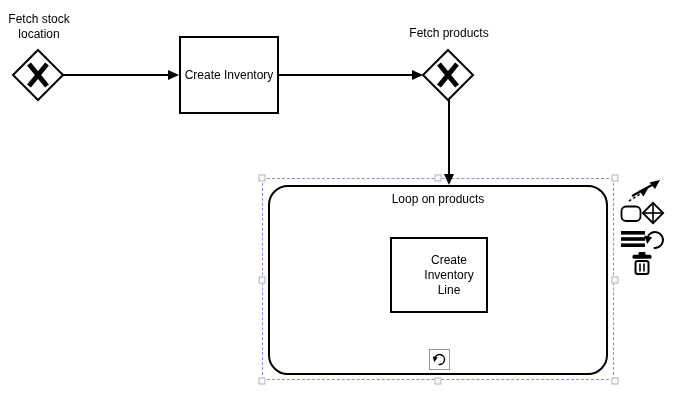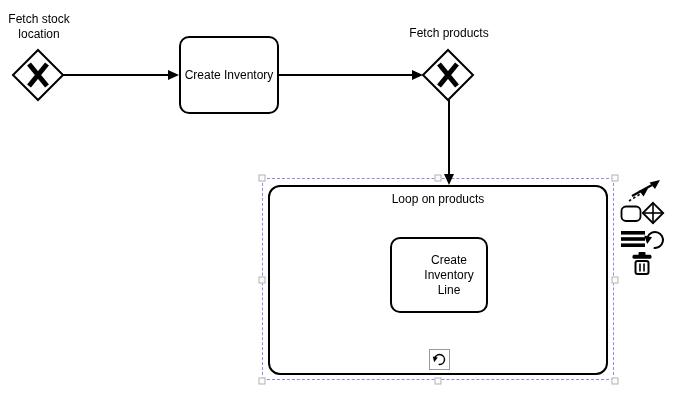--- a/index.html
+++ b/index.html
@@ -24,31 +24,31 @@
     position: absolute; width: 7px; height: 7px;
     background: #fcfcfc; border: 1px solid #b3b3b3;
     box-sizing: border-box;
     transform: translate(-50%, -50%);
     z-index: 7;
   }
 
   
   .task {
     position: absolute;
-    border: 2px solid #000; border-radius: 10px;
+    border: 2px solid #000; border-radius: 0;
     background: #fff; box-sizing: border-box;
     display: flex; align-items: center; justify-content: center;
     text-align: center; font-size: 12px; line-height: 15px;
     z-index: 4;
   }
   .task-t1 { left: 179px; top: 36px; width: 100px; height: 78px; }
   .subprocess {
     position: absolute; left: 268px; top: 185px;
     width: 340px; height: 190px;
-    border: 2px solid #000; border-radius: 12px;
+    border: 2px solid #000; border-radius: 20px;
     background: #fff; box-sizing: border-box;
     z-index: 2;
   }
   .subprocess-label {
     position: absolute; left: 0; top: 5px; width: 100%;
     text-align: center; font-size: 12px;
   }
   .task-t2 { left: 390px; top: 237px; width: 98px; height: 76px; z-index: 3; padding-left: 20px; }
 
   .loop-marker-box {

